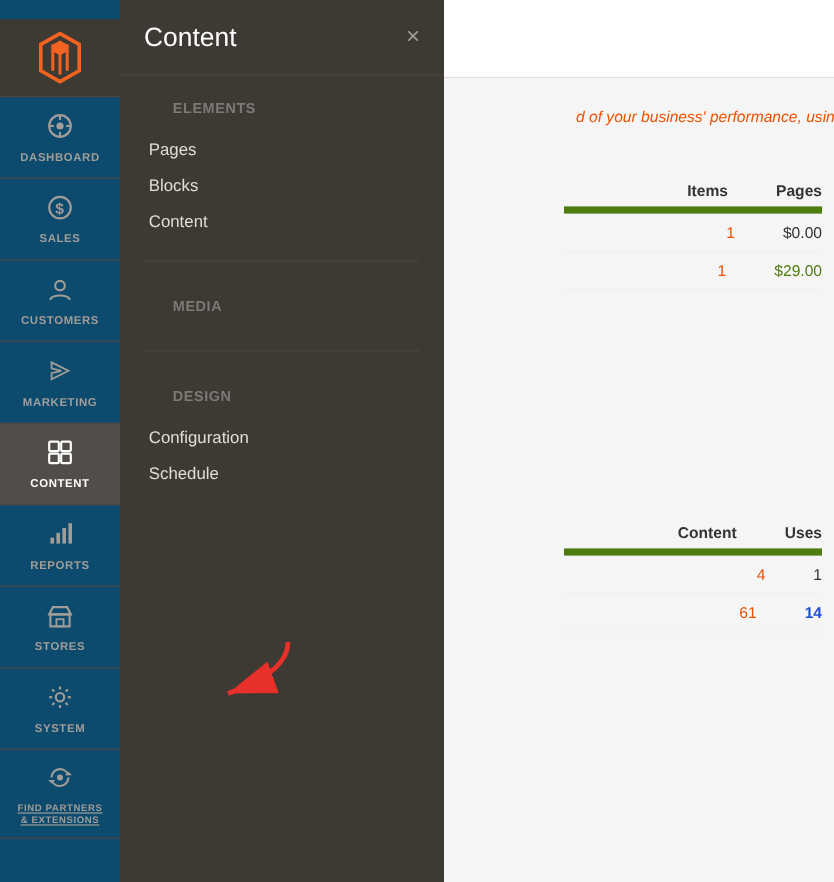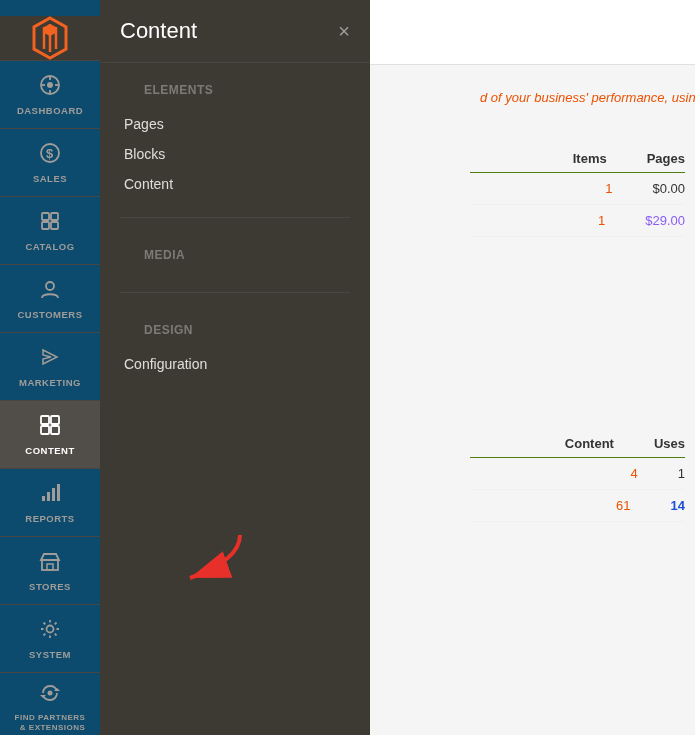--- a/index.html
+++ b/index.html
@@ -108,21 +108,21 @@
       position: absolute;
       top: 90px;
       left: 380px;
       white-space: nowrap;
     }
 
     .table-header-row {
       display: flex;
       justify-content: flex-end;
       padding: 6px 0;
-      border-bottom: 1px solid #4d7c0f;
+      border-bottom: 6px solid #4d7c0f;
       color: #333;
       font-weight: 600;
       font-size: 13px;
       gap: 40px;
     }
 
     .table-data-row {
       display: flex;
       justify-content: flex-end;
       padding: 8px 0;
@@ -247,31 +247,20 @@
     <div class="sidebar-item">
       <span class="icon">
         <svg width="22" height="22" viewBox="0 0 22 22" fill="none">
           <circle cx="11" cy="11" r="9" stroke="#a09d98" stroke-width="1.8"></circle>
           <text x="7" y="16" font-size="13" fill="#a09d98" font-family="Arial">$</text>
         </svg>
       </span>
       <span class="sidebar-item-label">SALES</span>
     </div>
 
-    <div class="sidebar-item">
-      <span class="icon">
-        <svg width="22" height="22" viewBox="0 0 22 22" fill="none">
-          <rect x="3" y="3" width="7" height="7" rx="1" stroke="#a09d98" stroke-width="1.8"></rect>
-          <rect x="12" y="3" width="7" height="7" rx="1" stroke="#a09d98" stroke-width="1.8"></rect>
-          <rect x="3" y="12" width="7" height="7" rx="1" stroke="#a09d98" stroke-width="1.8"></rect>
-          <rect x="12" y="12" width="7" height="7" rx="1" stroke="#a09d98" stroke-width="1.8"></rect>
-        </svg>
-      </span>
-      <span class="sidebar-item-label">CATALOG</span>
-    </div>
 
     <div class="sidebar-item">
       <span class="icon">
         <svg width="22" height="22" viewBox="0 0 22 22" fill="none">
           <circle cx="11" cy="8" r="4" stroke="#a09d98" stroke-width="1.8"></circle>
           <path d="M3 20 C3 15 19 15 19 20" stroke="#a09d98" stroke-width="1.8" fill="none"></path>
         </svg>
       </span>
       <span class="sidebar-item-label">CUSTOMERS</span>
     </div>
@@ -335,41 +324,41 @@
     <div class="sidebar-item">
       <span class="icon">
         <svg width="22" height="22" viewBox="0 0 22 22" fill="none">
           <path d="M4 11 C4 7 7 4 11 4 C14 4 17 6 18 9" stroke="#a09d98" stroke-width="1.8" fill="none"></path>
           <path d="M18 11 C18 15 15 18 11 18 C8 18 5 16 4 13" stroke="#a09d98" stroke-width="1.8" fill="none"></path>
           <circle cx="11" cy="11" r="2.5" fill="#a09d98"></circle>
           <polygon points="18,6 21,9 15,9" fill="#a09d98"></polygon>
           <polygon points="4,16 1,13 7,13" fill="#a09d98"></polygon>
         </svg>
       </span>
-      <span class="sidebar-item-label" style="font-size:8px; text-align:right; color:#a09d98;">FIND PARTNERS<br>&amp; EXTENSIONS</span>
+      <span class="sidebar-item-label" style="font-size:8px; text-align:center; color:#a09d98;text-decoration:underline;">FIND PARTNERS<br>&amp; EXTENSIONS</span>
     </div>
   </nav>
 
   <div class="main-content">
     <div class="main-header"></div>
 
     <div class="text-hint">d of your business' performance, using our dynar</div>
 
     <div style="position:absolute; top:145px; right:10px; left:370px;">
       <div class="table-header-row">
         <span>Items</span>
         <span>Pages</span>
       </div>
       <div class="table-data-row">
         <span>1</span>
         <span class="amount" style="color:#333;">$0.00</span>
       </div>
       <div class="table-data-row">
         <span>1</span>
-        <span class="amount" style="color:#8b5cf6;">$29.00</span>
+        <span class="amount" style="color:#4d7c0f;">$29.00</span>
       </div>
     </div>
 
     <div style="position:absolute; top:430px; right:10px; left:370px;">
       <div class="table-header-row">
         <span>Content</span>
         <span>Uses</span>
       </div>
       <div class="table-data-row">
         <span>4</span>
@@ -399,20 +388,21 @@
 
     <div class="dropdown-section">
       <div class="dropdown-section-title">Media</div>
     </div>
 
     <div class="dropdown-divider"></div>
 
     <div class="dropdown-section">
       <div class="dropdown-section-title">Design</div>
       <a class="dropdown-menu-item">Configuration</a>
+      <a class="dropdown-menu-item">Schedule</a>
     </div>
   </div>
 
   <div class="arrow-indicator">
     <svg class="arrow-svg" viewBox="0 0 80 55">
       <defs>
         <marker id="arrowhead" markerWidth="10" markerHeight="7" refX="10" refY="3.5" orient="auto">
           <polygon points="0 0, 10 3.5, 0 7" fill="#e8302a"></polygon>
         </marker>
       </defs>

